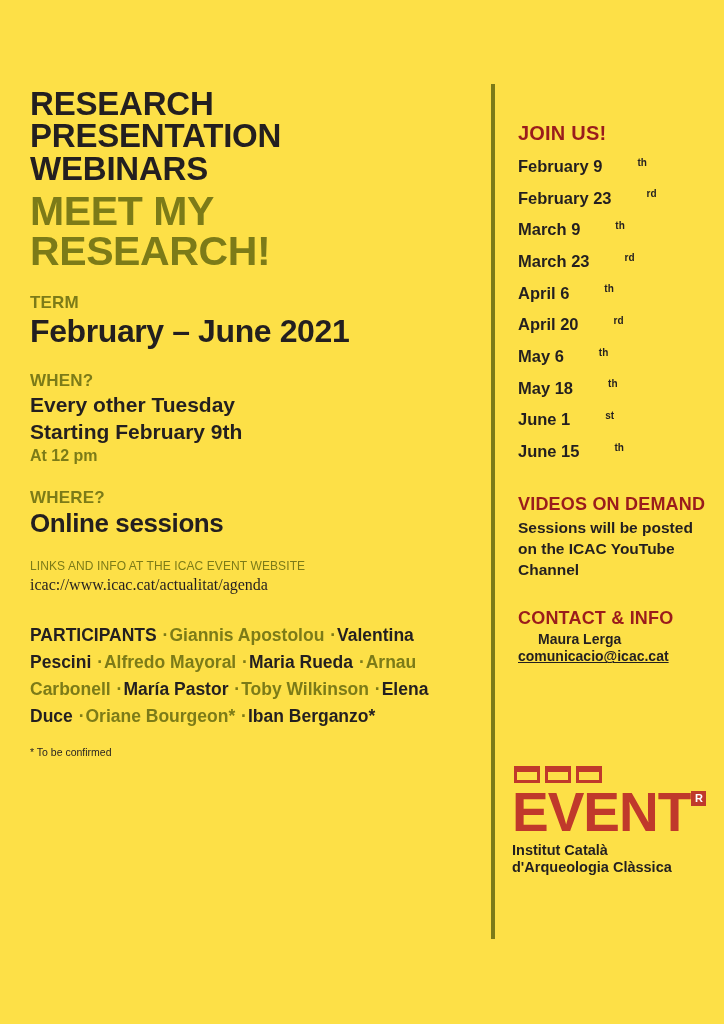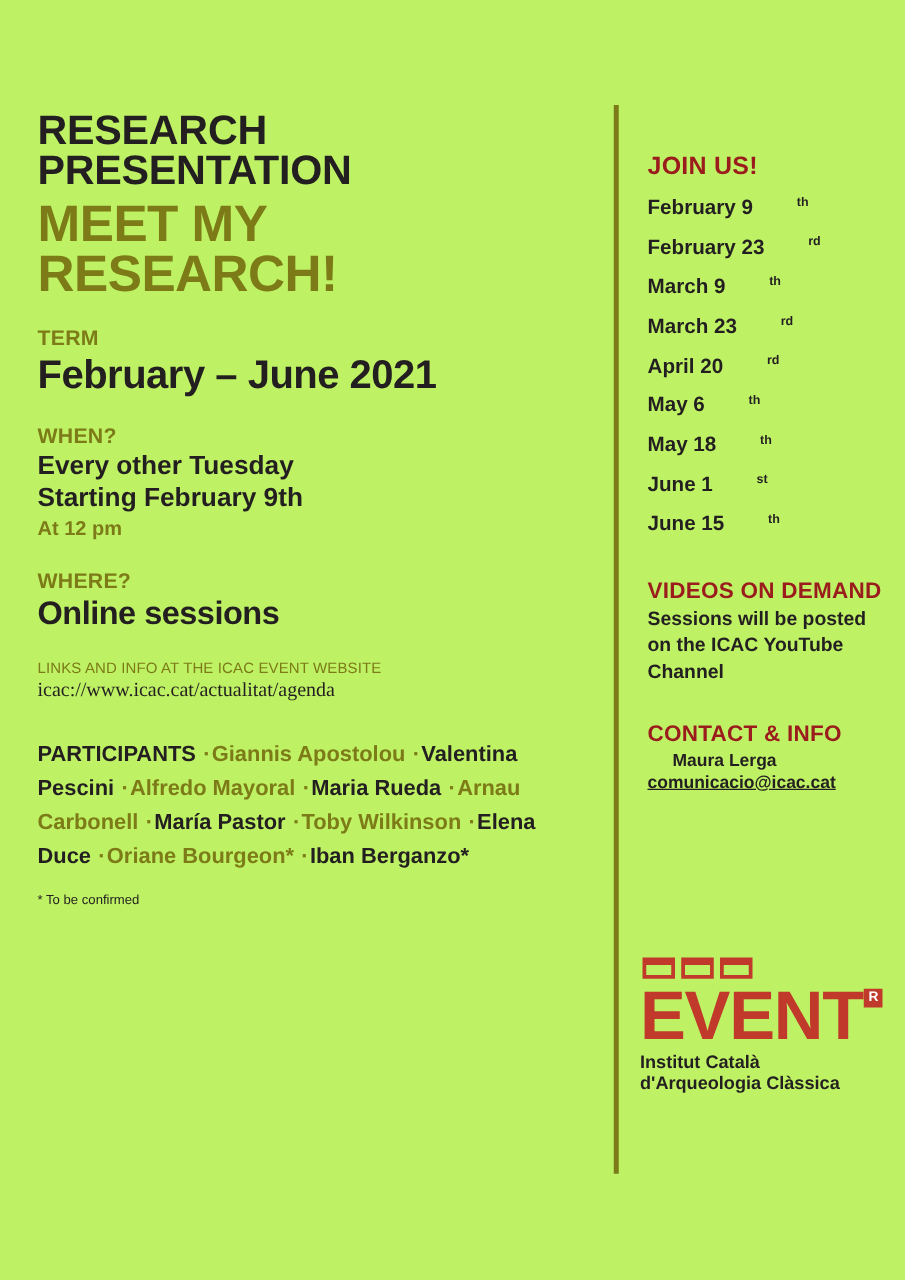--- a/index.html
+++ b/index.html
@@ -12,21 +12,21 @@
     height: 1024px;
     position: relative;
     font-family: "Liberation Sans", sans-serif;
     color: #231f20;
     overflow: hidden;
   }
 
   .poster {
     position: absolute;
     inset: 0;
-    background: #bef264;
+    background: #fde047;
   }
 
   
   .left-col {
     position: absolute;
     left: 30px;
     top: 88px;
     width: 440px;
   }
 
@@ -251,20 +251,21 @@
 </style>
 </head>
 <body>
 
 <div class="poster">
 
   <div class="left-col">
 
     <div class="title-block">
       <div class="title-line1">RESEARCH PRESENTATION</div>
+      <div class="title-line2">WEBINARS</div>
       <div class="title-line3">MEET MY</div>
       <div class="title-line4">RESEARCH!</div>
     </div>
 
     <div class="section">
       <div class="label-olive">TERM</div>
       <div class="big-dark">February – June 2021</div>
     </div>
 
     <div class="section">
@@ -294,20 +295,21 @@
   <div class="divider"></div>
 
   <div class="right-col">
 
     <div class="join-title">JOIN US!</div>
     <div class="date-list" id="date-list">
         <div class="date-item">February 9<sup>th</sup></div>
         <div class="date-item">February 23<sup>rd</sup></div>
         <div class="date-item">March 9<sup>th</sup></div>
         <div class="date-item">March 23<sup>rd</sup></div>
+        <div class="date-item">April 6<sup>th</sup></div>
         <div class="date-item">April 20<sup>rd</sup></div>
         <div class="date-item">May 6<sup>th</sup></div>
         <div class="date-item">May 18<sup>th</sup></div>
         <div class="date-item">June 1<sup>st</sup></div>
         <div class="date-item">June 15<sup>th</sup></div>
       </div>
 
     <div class="videos-block">
       <div class="videos-title">VIDEOS ON DEMAND</div>
       <div class="videos-text">Sessions will be posted on the ICAC YouTube Channel</div>

